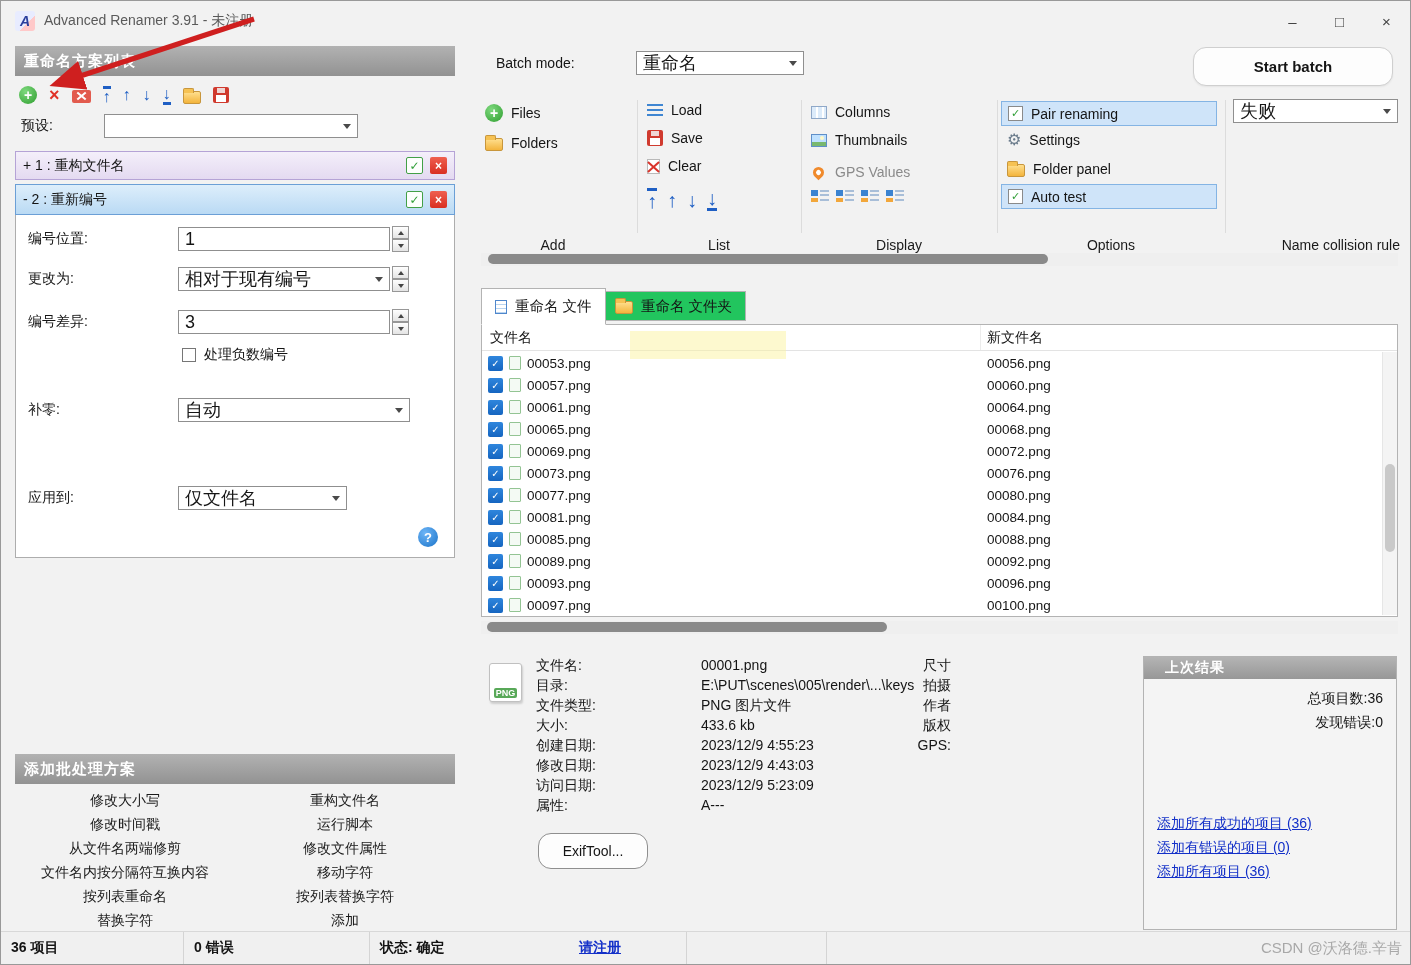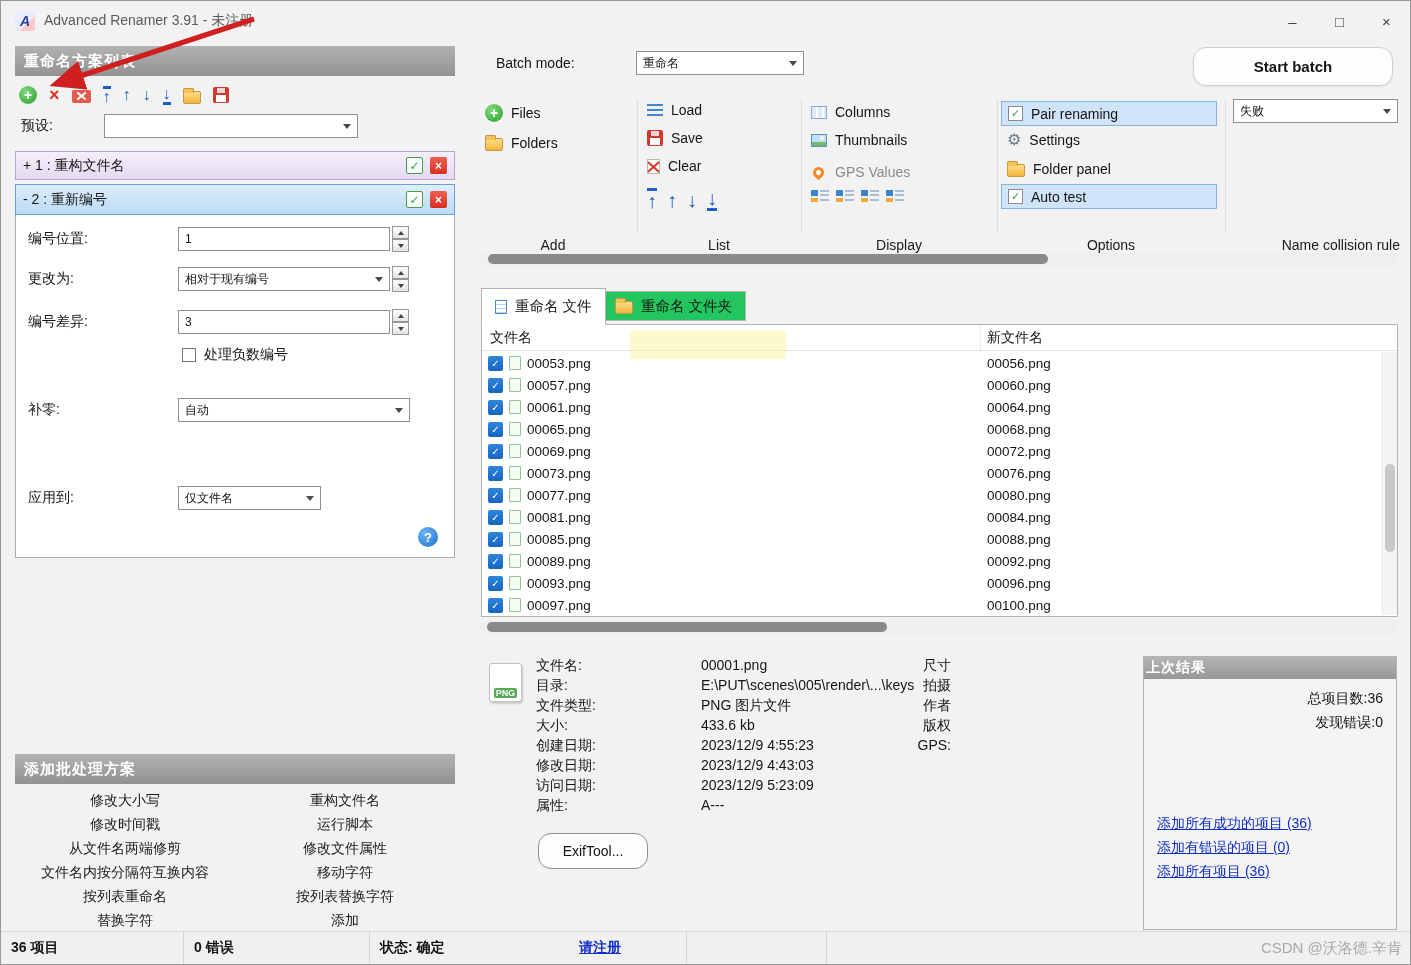--- a/index.html
+++ b/index.html
@@ -7,21 +7,21 @@
 .window{position:relative;width:1411px;height:965px;background:#f2f2f2;border:1px solid #999;overflow:hidden;font-size:14px;color:#151515}
 
 
 .titlebar{height:40px;display:flex;align-items:center;padding-left:14px}
 .app-logo{width:20px;height:20px;display:flex;align-items:center;justify-content:center;font-weight:bold;font-style:italic;color:#2a3f9d;background:linear-gradient(135deg,#e8ecff 62%,#ffc9c9 62%);border-radius:3px;font-size:14px}
 .title-text{margin-left:9px;color:#5a5a5a}
 .win-controls{margin-left:auto;display:flex;height:100%}
 .win-btn{width:47px;display:flex;align-items:center;justify-content:center;font-size:15px;color:#444}
 
 
-.dd,.txt{height:24px;border:1px solid #8f8f8f;background:#fff;display:flex;align-items:center;padding:0 6px;font-size:12px}
+.dd,.txt{height:24px;border:1px solid #8f8f8f;background:#fff;display:flex;align-items:center;padding:0 6px;font-size:18px}
 .dd{justify-content:space-between}
 .dd-arrow{width:0;height:0;border:4px solid transparent;border-top:5px solid #4a4a4a;margin-top:5px;flex:0 0 auto}
 .btnish{background:#fdfdfd;border:1px solid #8f8f8f;border-radius:13px;display:flex;align-items:center;justify-content:center}
 
 
 .left-panel{position:absolute;left:14px;top:45px;width:440px;height:887px;display:flex;flex-direction:column}
 .bar-gray{height:30px;background:linear-gradient(#b2b2b2,#929292);color:#fff;font-weight:bold;display:flex;align-items:center;padding:0 9px;font-size:15px;letter-spacing:1px;flex:0 0 auto}
 .lp-toolbar{height:34px;display:flex;align-items:center;gap:12px;padding:4px 4px 0;flex:0 0 auto}
 .tb-plus{width:18px;height:18px;border-radius:50%;background:radial-gradient(circle at 35% 30%,#7dd87d,#2f9e2f);color:#fff;font-weight:bold;display:flex;align-items:center;justify-content:center;font-size:14px}
 .tb-x{color:#e03227;font-size:18px;font-weight:bold;line-height:1}
@@ -115,21 +115,21 @@
 
 .png-big{position:absolute;left:20px;top:622px;width:33px;height:39px;background:#fff;border:1px solid #c0c0c0;border-radius:3px;box-shadow:1px 2px 2px rgba(0,0,0,.15);display:flex;align-items:flex-end;justify-content:center}
 .png-badge{font-size:9px;font-weight:bold;color:#fff;background:#58a858;border-radius:2px;padding:0 2px;margin-bottom:3px}
 .info-grid{position:absolute;left:67px;top:616px;display:grid;grid-template-columns:165px auto}
 .info-label,.info-value{height:20px;white-space:nowrap}
 .exif-btn{position:absolute;left:69px;top:792px;width:110px;height:36px}
 .meta-col{position:absolute;left:437px;top:616px;width:45px;text-align:right}
 .meta-label{height:20px}
 
 .results{position:absolute;left:674px;top:615px;width:254px;height:274px;background:#f4f4f4;border:1px solid #b3b3b3}
-.res-header{height:22px;background:linear-gradient(#b4b4b4,#979797);color:#fff;font-weight:bold;display:flex;align-items:center;padding:0 2px;letter-spacing:1px}
+.res-header{height:22px;background:linear-gradient(#b4b4b4,#979797);color:#fff;font-weight:bold;display:flex;align-items:center;padding:0 21px;letter-spacing:1px}
 .res-row{position:absolute;left:13px;right:13px;display:flex;justify-content:flex-end}
 .res-row.r1{top:33px}.res-row.r2{top:57px}
 .undo-btn{position:absolute;left:13px;top:88px;width:228px;height:26px}
 .result-links{position:absolute;left:13px;top:158px}
 .res-link{height:24px;color:#1330c8;text-decoration:underline;white-space:nowrap}
 
 
 .statusbar{position:absolute;left:0;right:0;bottom:0;height:33px;background:#f0f0f0;border-top:1px solid #d8d8d8;display:flex;font-weight:bold}
 .sb-cell{display:flex;align-items:center;padding:0 10px;border-right:1px solid #d4d4d4;height:100%}
 .sb-c1{width:183px}.sb-c2{width:186px}.sb-c3{width:317px}.sb-c4{width:140px}.sb-c5{flex:1;border-right:none}
@@ -215,21 +215,21 @@
       <div class="f-check" style="left:166px;top:133px"></div>
       <div class="f-lbl" style="left:188px;top:128px">处理负数编号</div>
 
       <div class="f-lbl" style="top:183px">补零:</div>
       <div class="dd f-ctl" style="left:162px;top:183px;width:232px">
         <span>自动</span>
         <span class="dd-arrow"></span>
       </div>
 
       <div class="f-lbl" style="top:271px">应用到:</div>
-      <div class="dd f-ctl" style="left:162px;top:271px;width:143px">
+      <div class="dd f-ctl" style="left:162px;top:271px;width:169px">
         <span>仅文件名</span>
         <span class="dd-arrow"></span>
       </div>
 
       <div class="help-btn">?</div>
     </div>
 
     <div class="bar-gray addm-header">添加批处理方案</div>
     <div class="addm-links">
       <div class="addm-col" id="addm-col2">

